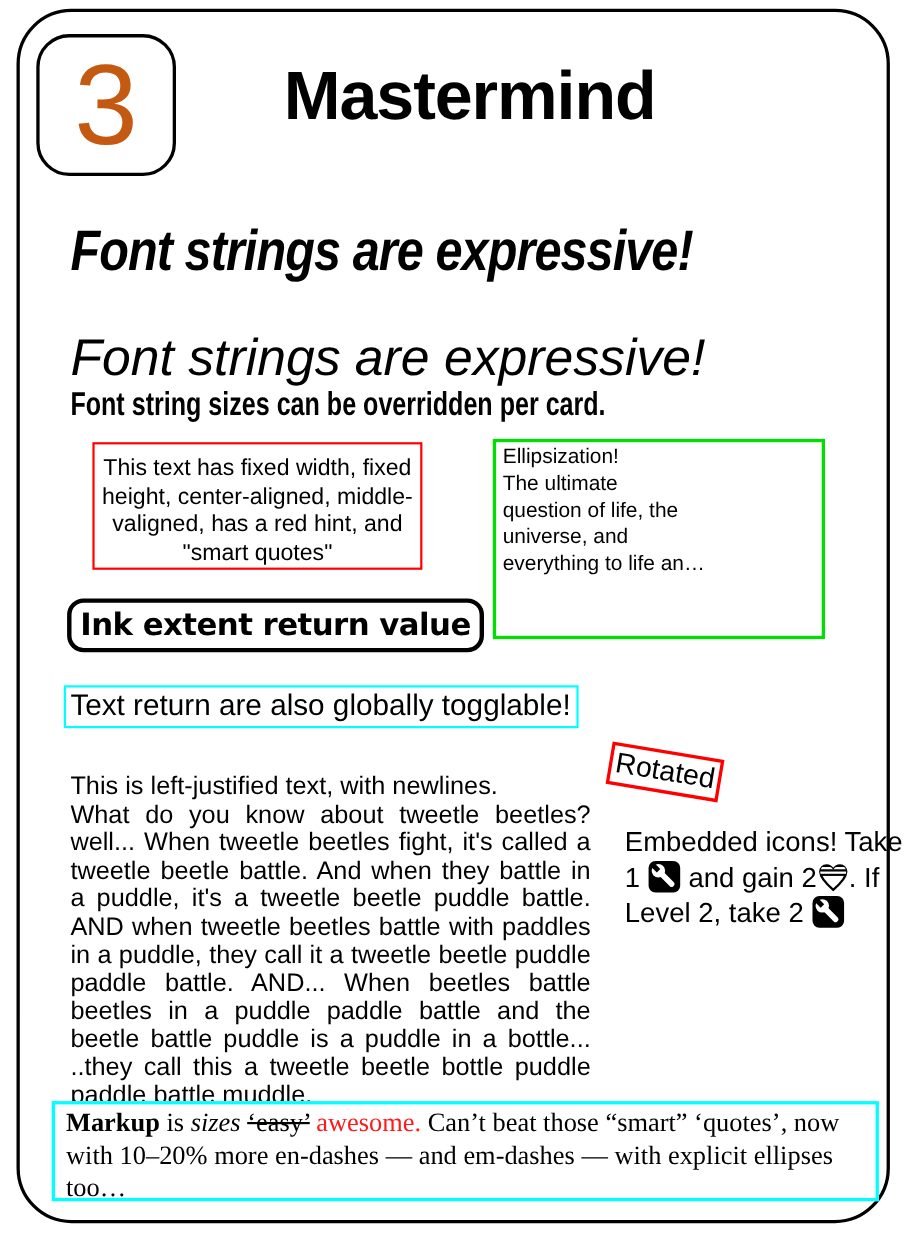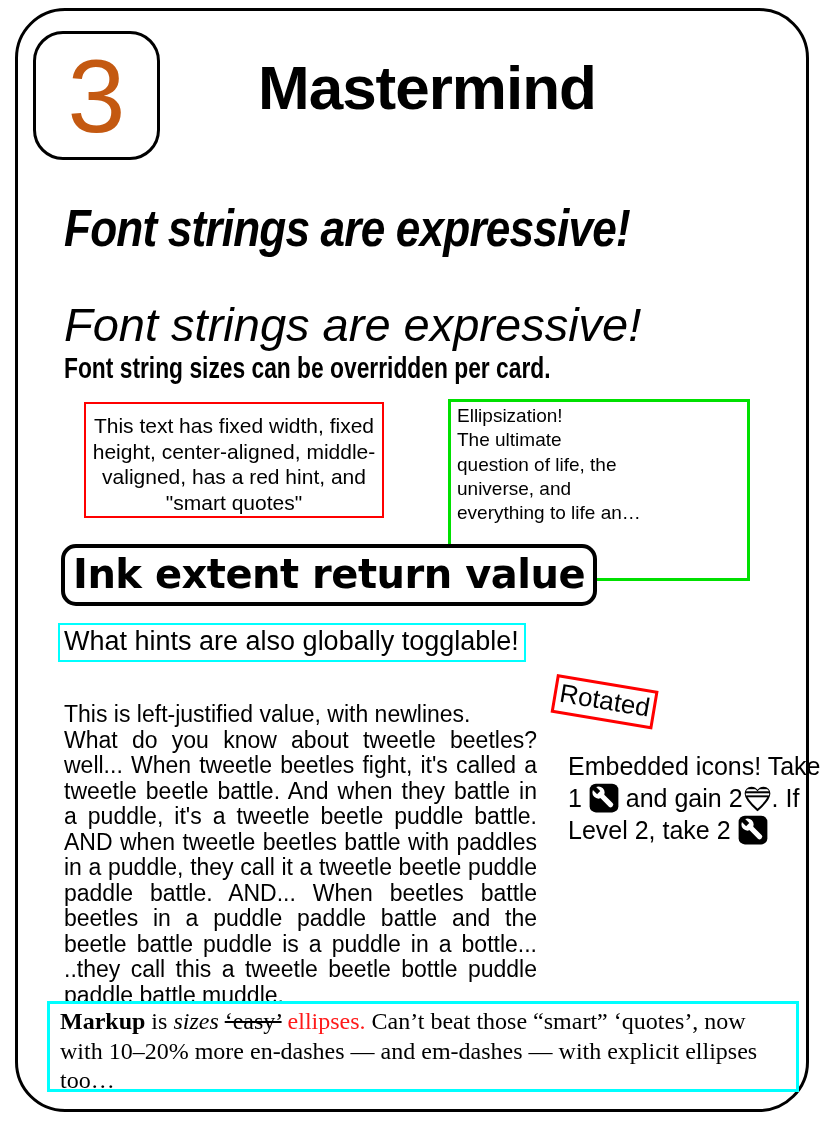--- a/index.html
+++ b/index.html
@@ -48,21 +48,21 @@
     position:absolute;left:448px;top:399px;width:278px;height:174px;
     border:3px solid var(--hint-green,#00E000);
     padding:2px 12px 0 6px;font-size:19px;line-height:1.28;
   }
   .preline{white-space:pre-line;}
   .ink-extent-box{
     position:absolute;left:61px;top:544px;
     border:4px solid #000;border-radius:15px;background:#fff;
     padding:3px 8px 5px 8px;white-space:nowrap;
     font-family:"DejaVu Sans","Liberation Sans",sans-serif;
-    font-size:40px;font-weight:bold;letter-spacing:-0.5px;
+    font-size:28px;font-weight:bold;letter-spacing:-0.5px;
   }
   .text-hint-box{
     position:absolute;left:58px;top:623px;
     border:2px solid var(--hint-cyan,#00FFFF);background:#fff;
     padding:1px 5px 3px 4px;white-space:nowrap;font-size:27px;
   }
   .no-hint-text{
     position:absolute;left:557px;top:622px;white-space:nowrap;font-size:29px;
   }
   .rotated-text-box{
@@ -125,30 +125,30 @@
 question of life, the
 universe, and
 everything to life an…</span>
   </div>
 
   <div class="ink-extent-box">
     <span>Ink extent return value</span>
   </div>
 
   <div class="text-hint-box">
-    <span>What hints are also globally togglable!</span>
+    <span>Text return are also globally togglable!</span>
   </div>
 
 
   <div class="rotated-text-box">
     <span>Rotated</span>
   </div>
 
   <div class="body-paragraph">
-    <div class="para-first">This is left-justified value, with newlines.</div>
+    <div class="para-first">This is left-justified text, with newlines.</div>
     <div class="para-body">What do you know about tweetle beetles? well... When tweetle beetles fight, it's called a tweetle beetle battle. And when they battle in a puddle, it's a tweetle beetle puddle battle. AND when tweetle beetles battle with paddles in a puddle, they call it a tweetle beetle puddle paddle battle. AND... When beetles battle beetles in a puddle paddle battle and the beetle battle puddle is a puddle in a bottle... ..they call this a tweetle beetle bottle puddle paddle battle muddle.</div>
   </div>
 
   <div class="embedded-icons-text"><span>Embedded icons! Take 1 </span><span class="inline-icon"><svg viewBox="0 0 24 24" width="30" height="30">
           <rect x="0.5" y="0.5" width="23" height="23" rx="5" fill="#000"></rect>
           <g transform="rotate(45 12 12)">
             <circle cx="5.8" cy="12" r="4.9" fill="#fff"></circle>
             <rect x="-1" y="10.2" width="7" height="3.6" fill="#000"></rect>
             <rect x="8.2" y="10" width="13.3" height="4.1" rx="1.8" fill="#fff"></rect>
           </g>
@@ -166,15 +166,15 @@
           </g>
         </svg></span><span>. If Level 2, take 2 </span><span class="inline-icon"><svg viewBox="0 0 24 24" width="30" height="30">
           <rect x="0.5" y="0.5" width="23" height="23" rx="5" fill="#000"></rect>
           <g transform="rotate(45 12 12)">
             <circle cx="5.8" cy="12" r="4.9" fill="#fff"></circle>
             <rect x="-1" y="10.2" width="7" height="3.6" fill="#000"></rect>
             <rect x="8.2" y="10" width="13.3" height="4.1" rx="1.8" fill="#fff"></rect>
           </g>
         </svg></span></div>
 
-  <div class="markup-text-box"><span class="seg-bold">Markup</span><span> is </span><span class="seg-italic">sizes</span><span> </span><span class="seg-strike">‘easy’</span><span> </span><span class="seg-red">ellipses.</span><span> Can’t beat those “smart” ‘quotes’, now with 10–20% more en-dashes — and em-dashes — with explicit ellipses too…</span></div>
+  <div class="markup-text-box"><span class="seg-bold">Markup</span><span> is </span><span class="seg-italic">sizes</span><span> </span><span class="seg-strike">‘easy’</span><span> </span><span class="seg-red">awesome.</span><span> Can’t beat those “smart” ‘quotes’, now with 10–20% more en-dashes — and em-dashes — with explicit ellipses too…</span></div>
 
 </div>
 
 </body></html>

